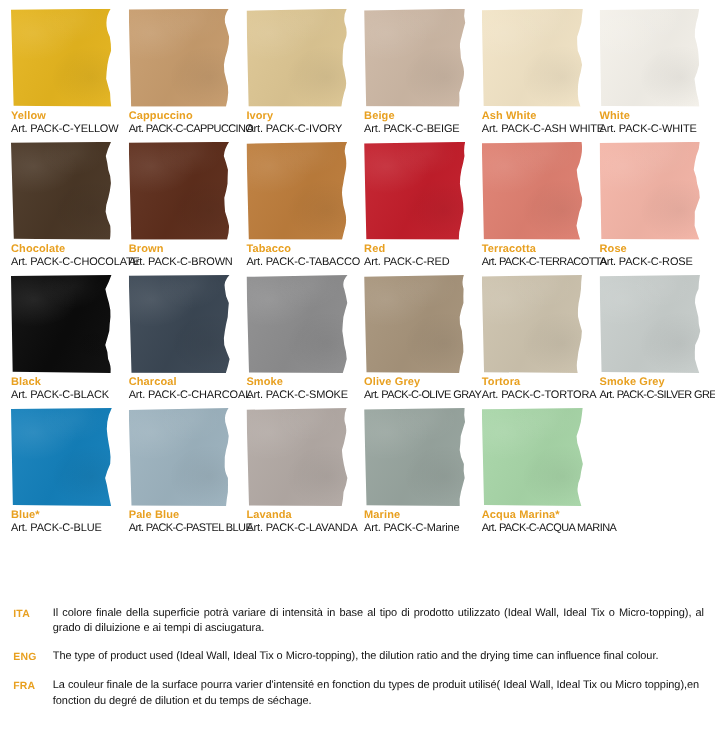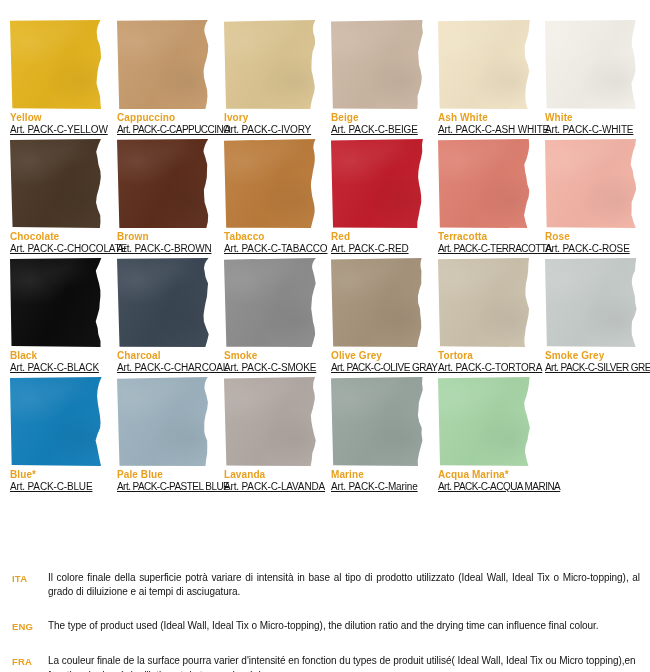--- a/index.html
+++ b/index.html
@@ -29,23 +29,22 @@
     top: 8px;
     width: 636px;
     display: grid;
     grid-template-columns: repeat(6, 94px);
     column-gap: 13px;
     row-gap: 0px;
   }
 
   .swatch-cell {
     width: 94px;
-    height: 107px;
+    height: 121px;
     position: relative;
-    margin-top: 12px;
   }
 
   .chip-wrap {
     position: relative;
     width: 94px;
     height: 89px;
     overflow: hidden;
   }
 
   .chip {
@@ -84,21 +83,20 @@
     letter-spacing: 0.1px;
     white-space: nowrap;
   }
 
   .chip-code {
     font-size: 10px;
     color: #141414;
     line-height: 12px;
     letter-spacing: -0.15px;
     white-space: nowrap;
-    text-decoration: underline;
   }
   .chip-code.tight {
     letter-spacing: -0.55px;
   }
 
   
   .footnote {
     position: absolute;
     left: 12px;
     top: 526px;
@@ -113,21 +111,20 @@
     position: absolute;
     left: 12px;
     top: 551px;
     width: 628px;
   }
 
   .note-row {
     display: flex;
     align-items: flex-start;
     margin-bottom: 11px;
-    margin-top: 20px;
   }
 
   .note-lang {
     flex: 0 0 36px;
     font-size: 9.5px;
     font-weight: bold;
     color: #e8a020;
     line-height: 14px;
     padding-top: 1px;
     letter-spacing: 0.2px;

